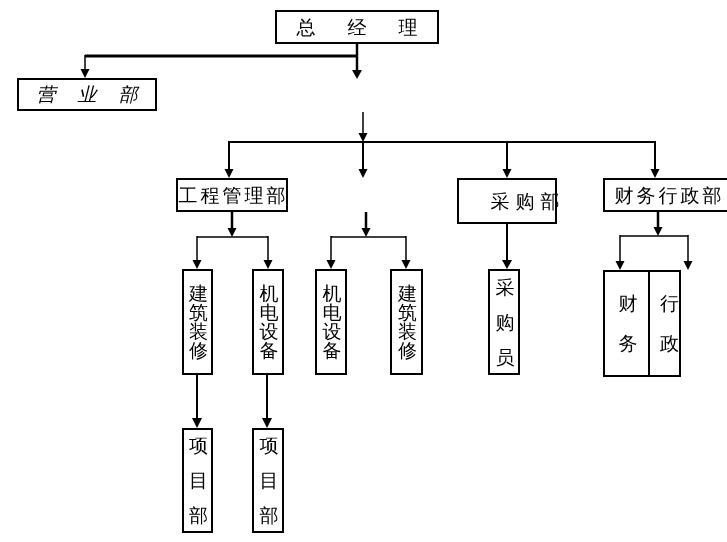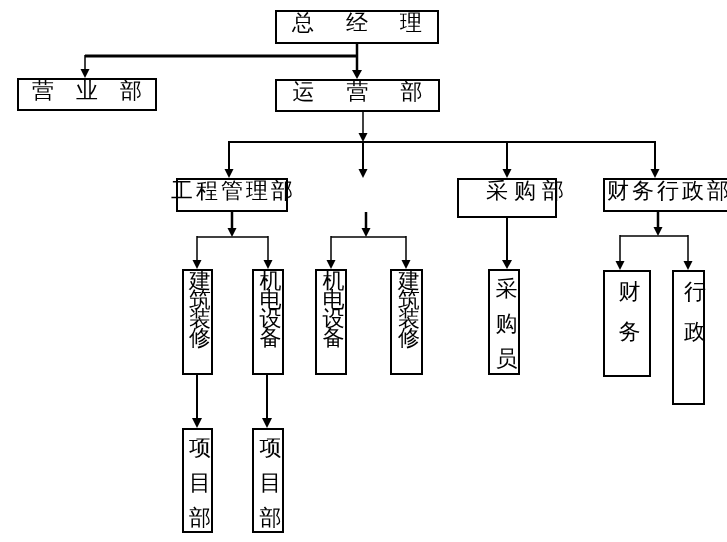--- a/index.html
+++ b/index.html
@@ -14,55 +14,55 @@
   .wires { position:absolute; left:0; top:0; width:727px; height:542px; }
   .wires line { stroke:#000; }
   .wires polygon { fill:#000; stroke:none; }
 
   .node {
     position:absolute;
     box-sizing:border-box;
     border:2px solid #000;
     background:#fff;
     display:flex;
-    align-items:flex-start;
+    align-items:center;
     justify-content:center;
     text-align:center;
-    font-size:22px;
+    font-size:19px;
     line-height:1;
   }
   
   .ls32 { letter-spacing:32px; padding-left:32px; white-space:nowrap; }
-  .ls22 { letter-spacing:22px; padding-left:22px; white-space:nowrap; }
+  .ls22 { letter-spacing:22px; padding-left:22px; white-space:nowrap;font-style:italic; }
   .ls6  { letter-spacing:6px;  padding-left:6px;  white-space:nowrap; }
   .ls3  { letter-spacing:3px;  padding-left:3px;  white-space:nowrap; }
 
   
   .vlbl { width:17px; word-break:break-all; text-align:center; }
   .lh25 { line-height:19px; }
   .lh35 { line-height:35px; }
   .lh40 { line-height:40px; }
 
   
   #n-gm   { left:275px; top:10px;  width:164px; height:34px; }
   #n-sales{ left:17px;  top:78px;  width:140px; height:33px; }
   #n-ops  { left:275px; top:79px;  width:165px; height:33px; }
 
   #n-eng  { left:176px; top:178px; width:112px; height:34px; }
   #n-cost { left:313px; top:178px; width:105px; height:34px; }
-  #n-pur  { left:457px; top:178px; width:100px; height:40px;padding-left:36px; }
+  #n-pur  { left:457px; top:178px; width:100px; height:46px;padding-left:36px; }
   #n-fin  { left:603px; top:178px; width:130px; height:34px; }
 
   #n-cd1  { left:182px; top:269px; width:31px; height:106px; }
   #n-me1  { left:252px; top:269px; width:32px; height:106px; }
   #n-me2  { left:315px; top:269px; width:32px; height:106px; }
   #n-cd2  { left:390px; top:269px; width:33px; height:106px; }
   #n-py   { left:488px; top:269px; width:32px; height:106px; }
   #n-f    { left:603px; top:270px; width:48px; height:107px; }
-  #n-a    { left:672px; top:270px; width:33px; height:135px;padding-left:8px; }
+  #n-a    { left:648px; top:270px; width:33px; height:107px;padding-left:8px; }
 
   #n-p1   { left:182px; top:428px; width:31px; height:105px; }
   #n-p2   { left:252px; top:428px; width:32px; height:105px; }
 </style>
 </head>
 <body>
 
 <div class="canvas">
 
   <svg class="wires" viewBox="0 0 727 542" xmlns="http://www.w3.org/2000/svg">
@@ -145,23 +145,20 @@
     </g>
   </svg>
 
   <div class="node" id="n-gm">
     <span class="ls32">总经理</span>
   </div>
 
   <div class="node" id="n-sales">
     <span class="ls22">营业部</span>
   </div>
-  <div class="node" id="n-ops">
-    <span class="ls32">运营部</span>
-  </div>
 
   <div class="node" id="n-eng">
     <span class="ls3">工程管理部</span>
   </div>
   <div class="node" id="n-pur">
     <span class="ls6">采购部</span>
   </div>
   <div class="node" id="n-fin">
     <span class="ls3">财务行政部</span>
   </div>

